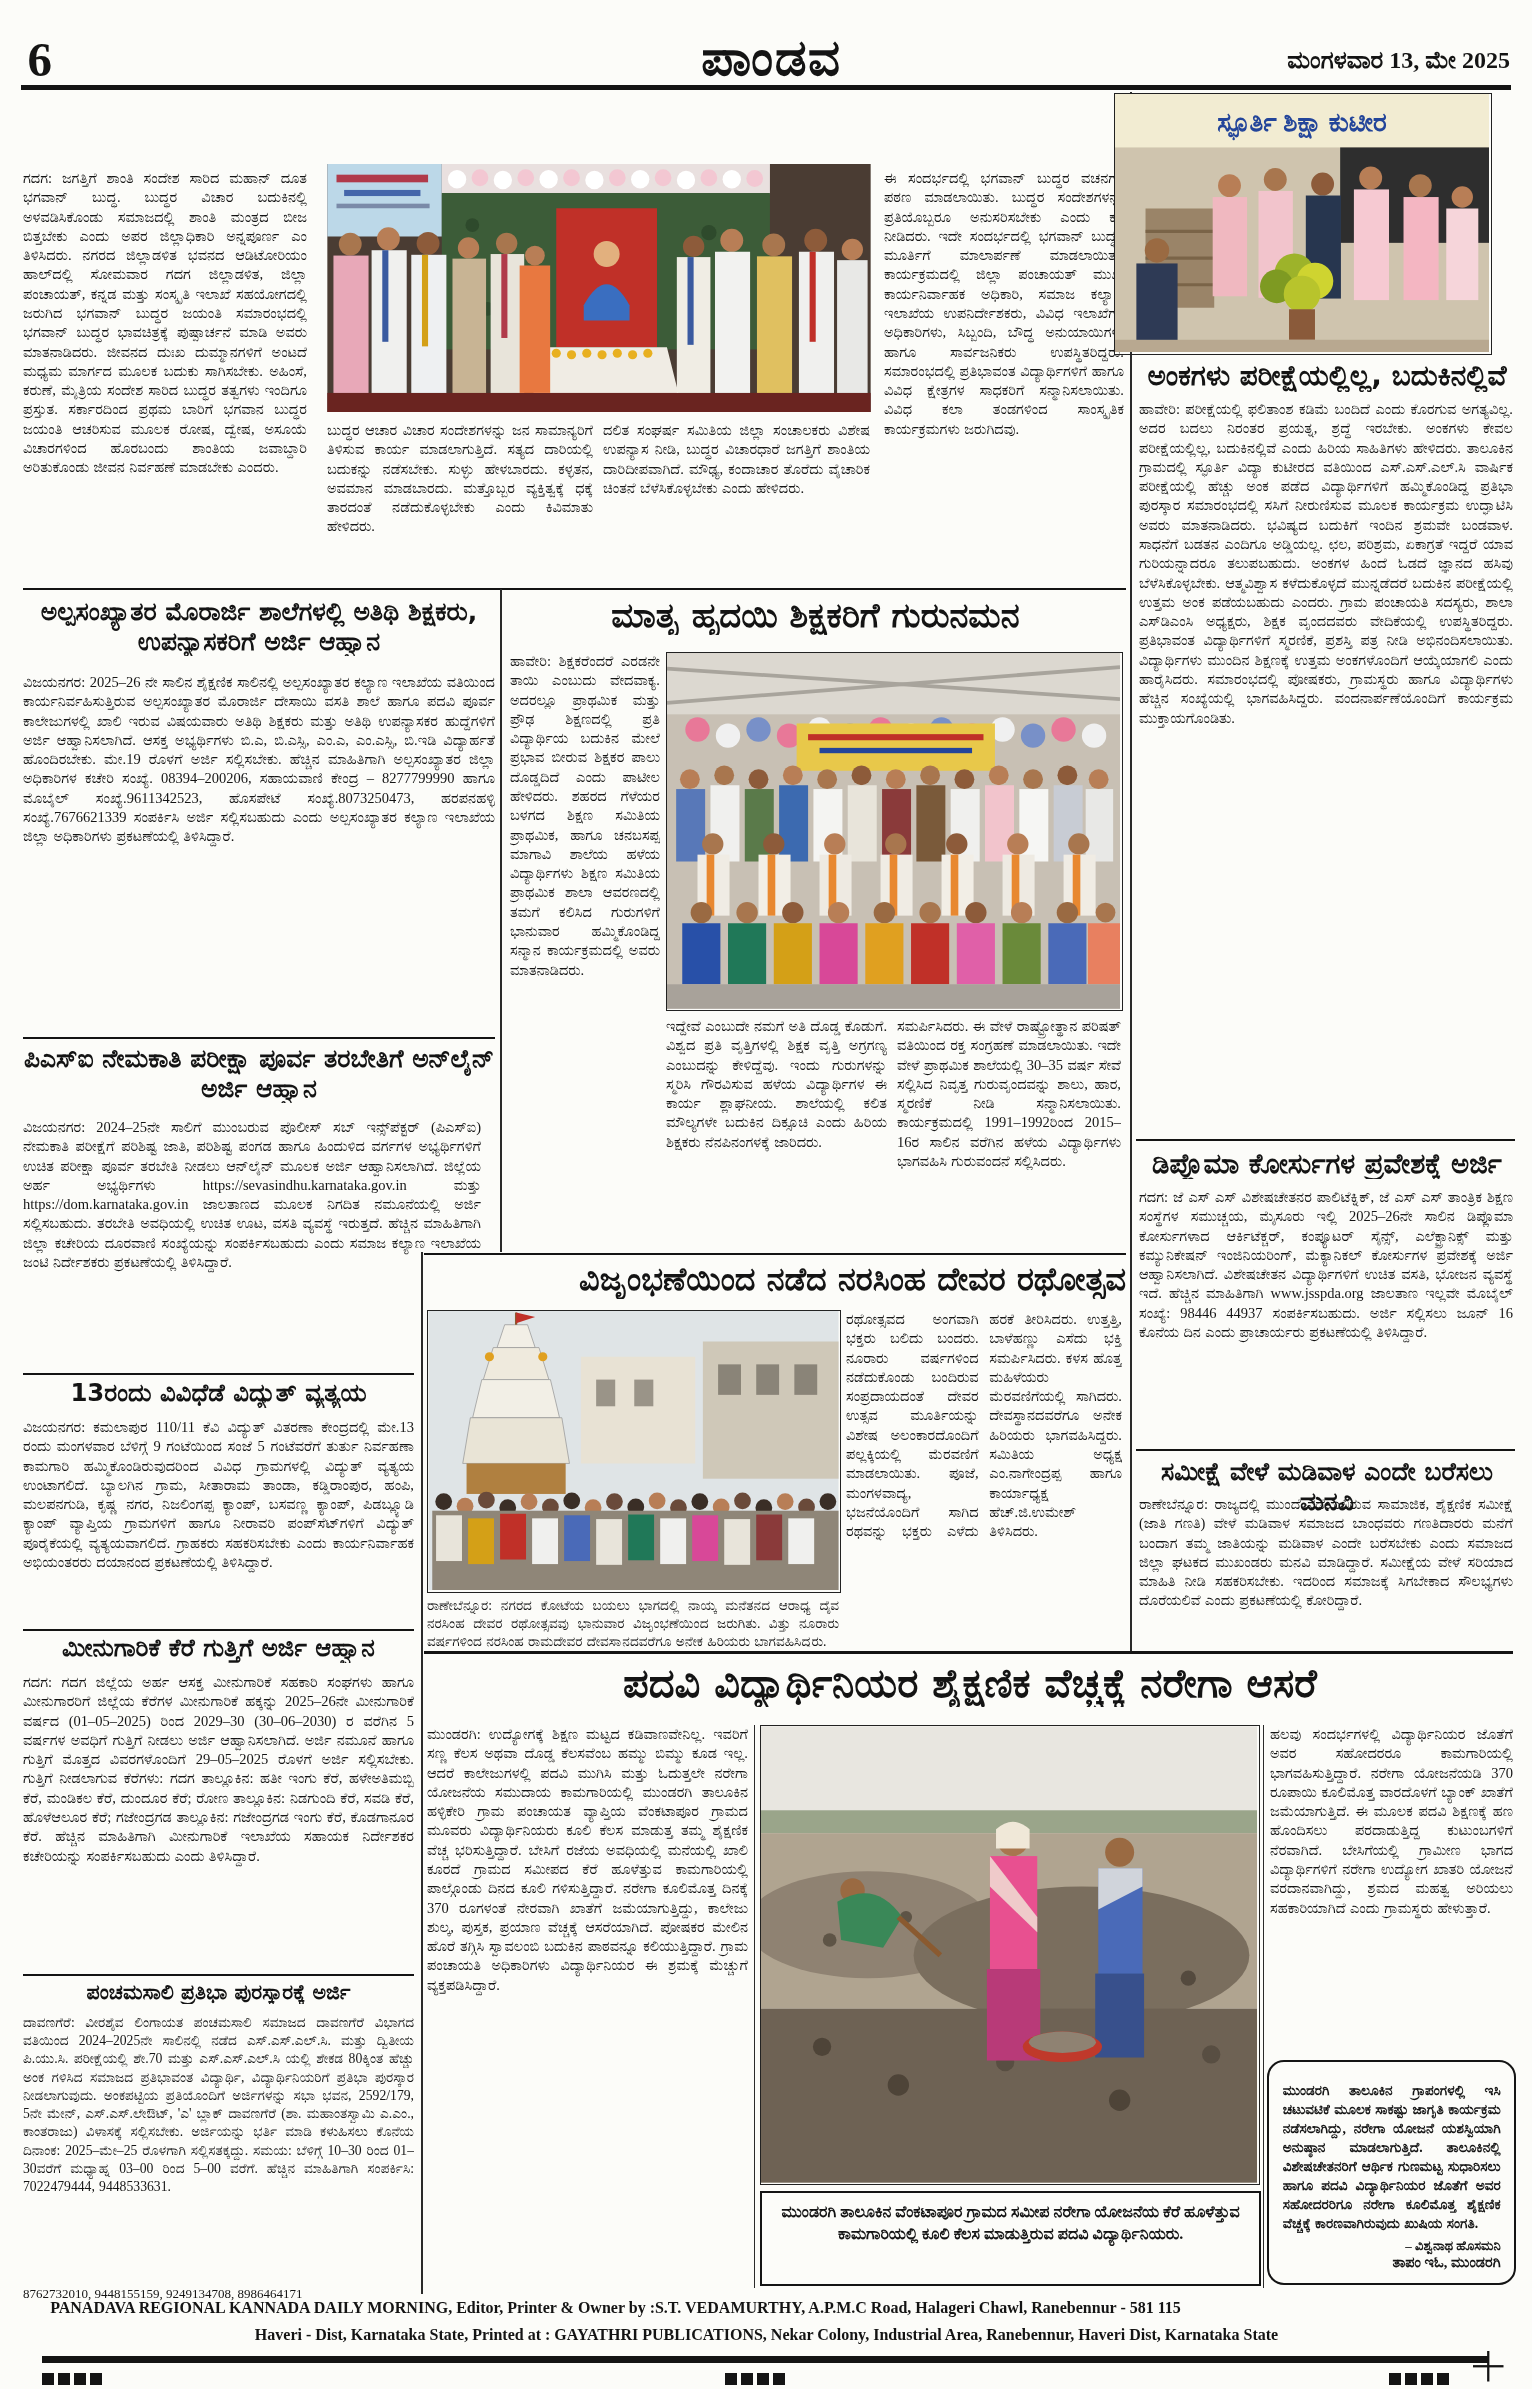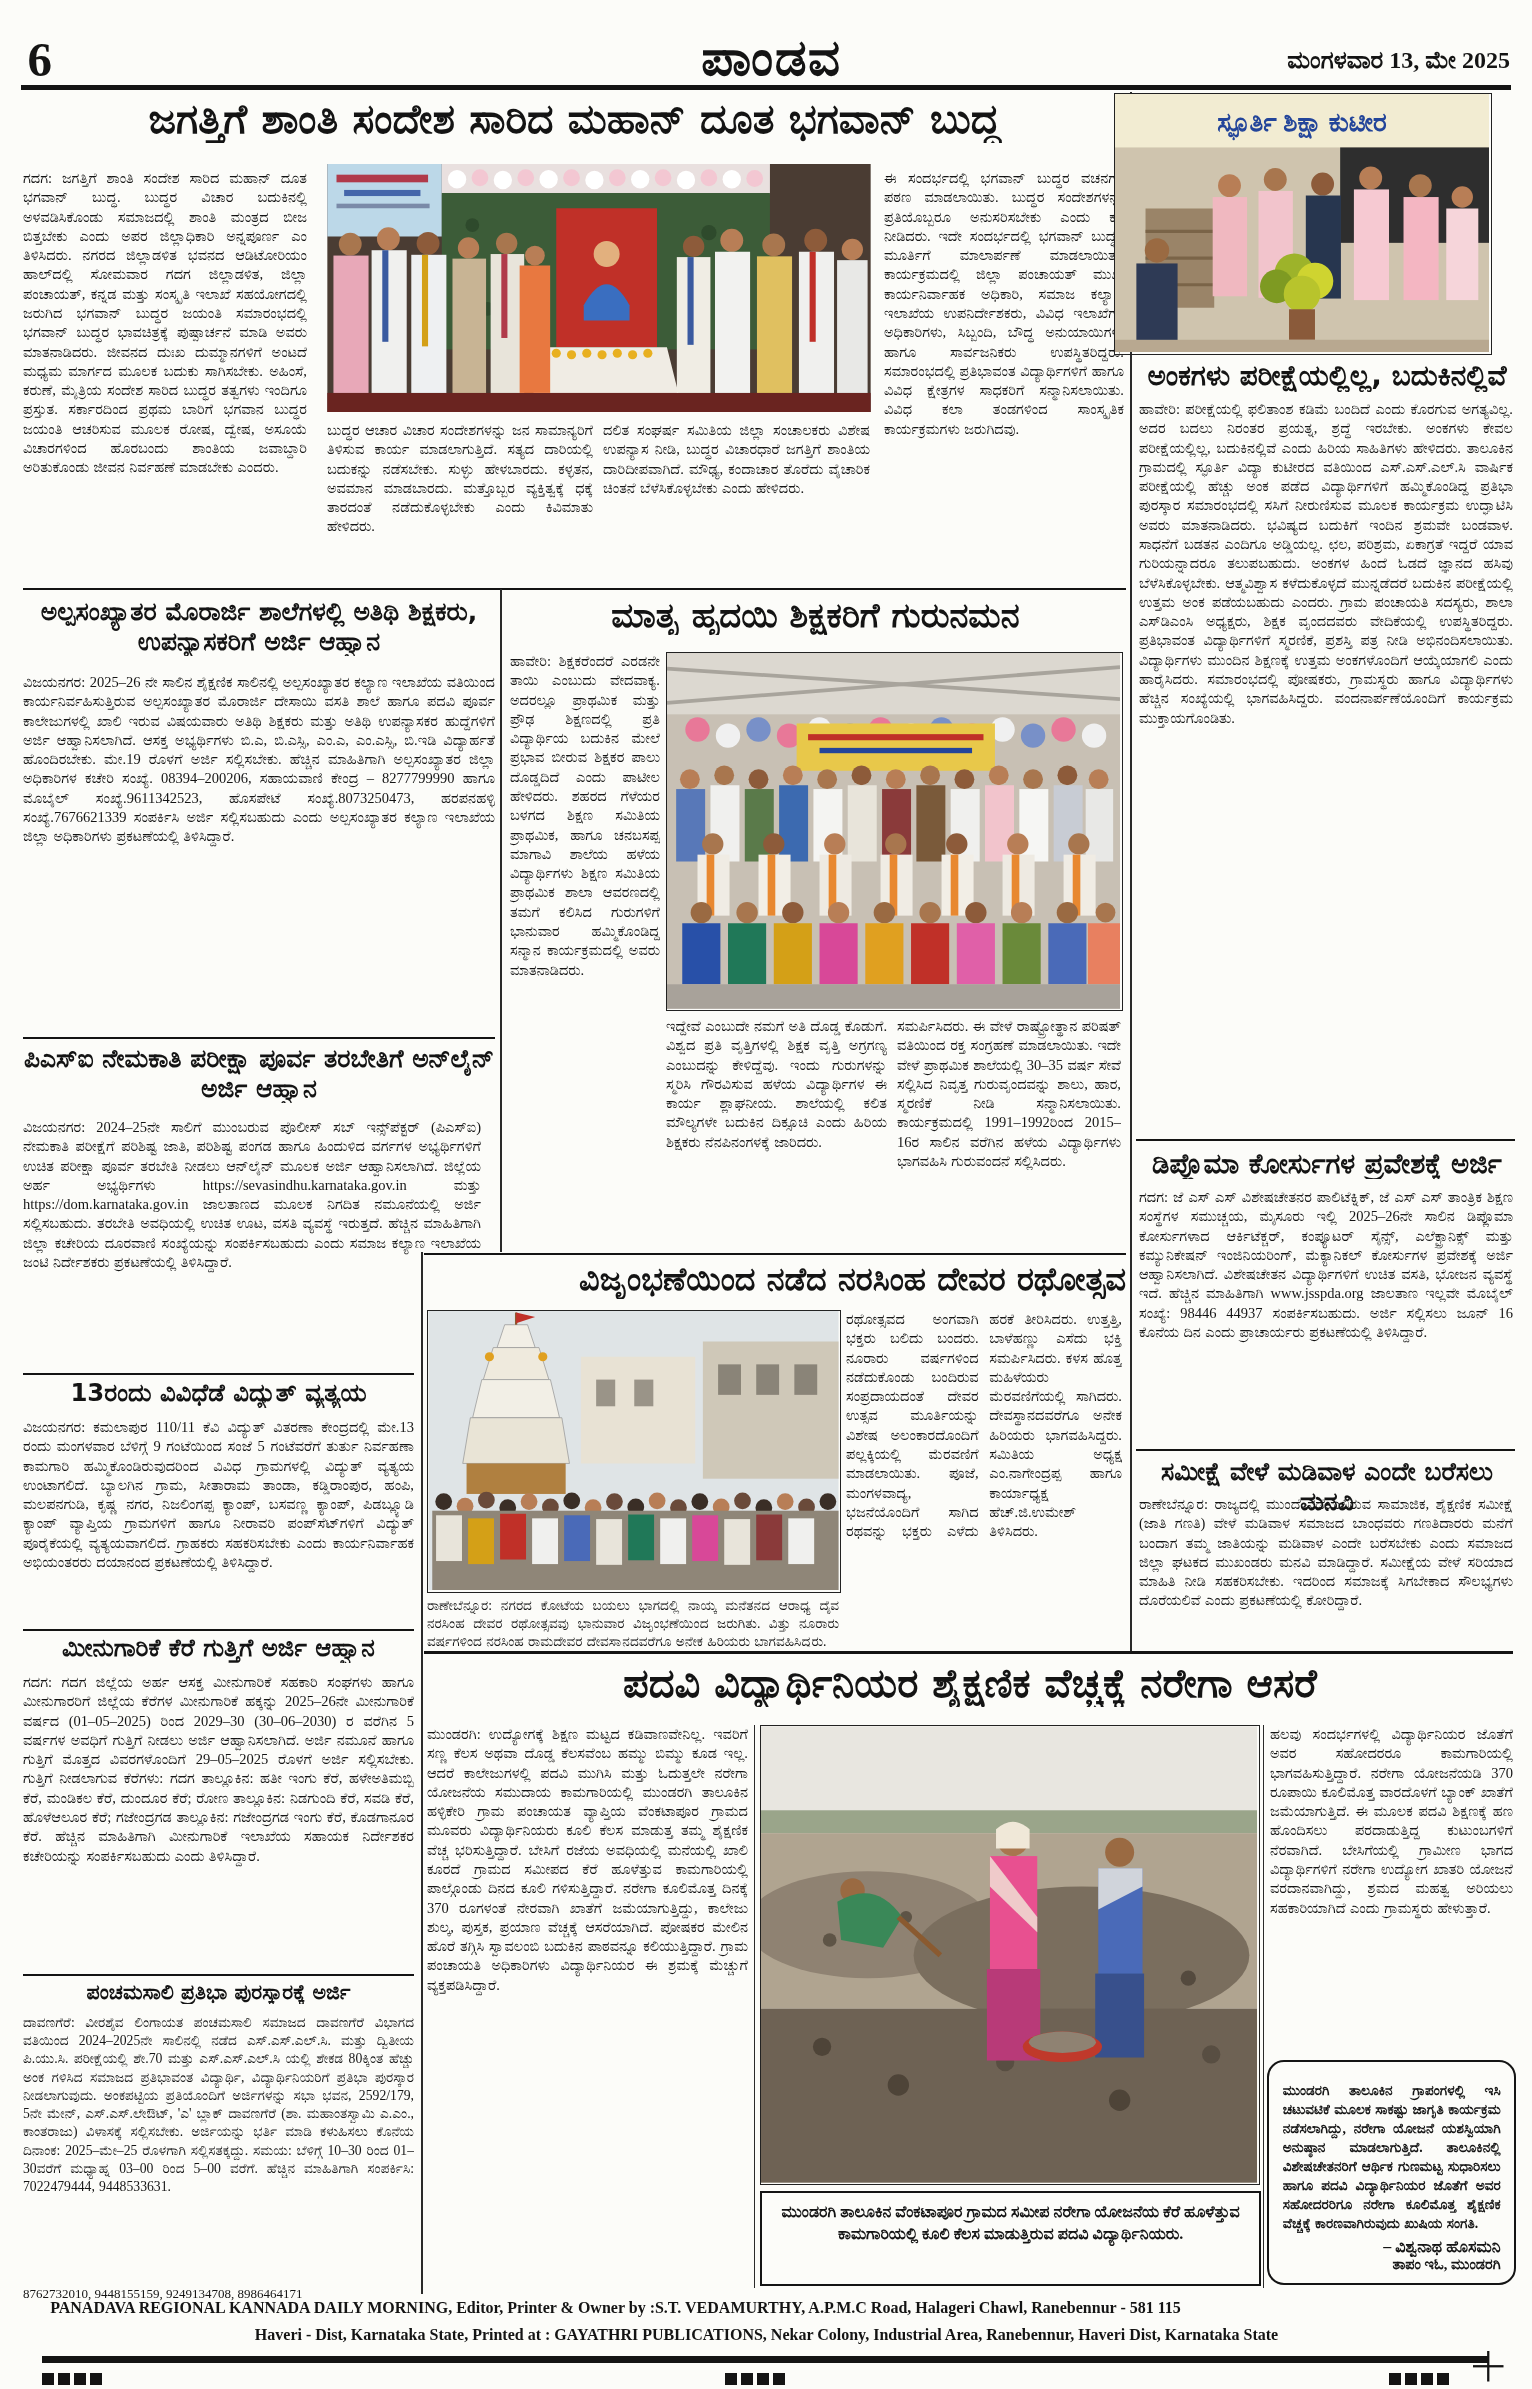--- a/index.html
+++ b/index.html
@@ -22,21 +22,20 @@
 </head>
 <body>
 
 <div id="paper">
 
   <div class="abs" style="left:27.5px;top:30.5px;font-size:49px;font-weight:bold;">6</div>
   <div class="abs hl" style="left:611px;top:29px;width:321px;font-size:50px;letter-spacing:1.5px;">ಪಾಂಡವ</div>
   <div class="abs" style="left:1107px;top:47px;width:403px;text-align:right;font-size:24px;font-weight:bold;">ಮಂಗಳವಾರ 13, ಮೇ 2025</div>
   <div class="abs rule" style="left:21.4px;top:85px;width:1490px;height:5.3px;"></div>
 
-  <div class="abs hl" style="left:23px;top:95px;width:1103px;font-size:41px;">ಜಗತ್ತಿಗೆ ಶಾಂತಿ ಸಂದೇಶ ಸಾರಿದ ಮಹಾನ್ ದೂತ ಭಗವಾನ್ ಬುದ್ಧ</div>
   <div class="abs txt" style="left:23px;top:169px;width:284px;height:416px;">ಗದಗ: ಜಗತ್ತಿಗೆ ಶಾಂತಿ ಸಂದೇಶ ಸಾರಿದ ಮಹಾನ್ ದೂತ ಭಗವಾನ್ ಬುದ್ಧ. ಬುದ್ಧರ ವಿಚಾರ ಬದುಕಿನಲ್ಲಿ ಅಳವಡಿಸಿಕೊಂಡು ಸಮಾಜದಲ್ಲಿ ಶಾಂತಿ ಮಂತ್ರದ ಬೀಜ ಬಿತ್ತಬೇಕು ಎಂದು ಅಪರ ಜಿಲ್ಲಾಧಿಕಾರಿ ಅನ್ನಪೂರ್ಣ ಎಂ ತಿಳಿಸಿದರು. ನಗರದ ಜಿಲ್ಲಾಡಳಿತ ಭವನದ ಆಡಿಟೋರಿಯಂ ಹಾಲ್‌ದಲ್ಲಿ ಸೋಮವಾರ ಗದಗ ಜಿಲ್ಲಾಡಳಿತ, ಜಿಲ್ಲಾ ಪಂಚಾಯತ್, ಕನ್ನಡ ಮತ್ತು ಸಂಸ್ಕೃತಿ ಇಲಾಖೆ ಸಹಯೋಗದಲ್ಲಿ ಜರುಗಿದ ಭಗವಾನ್ ಬುದ್ಧರ ಜಯಂತಿ ಸಮಾರಂಭದಲ್ಲಿ ಭಗವಾನ್ ಬುದ್ಧರ ಭಾವಚಿತ್ರಕ್ಕೆ ಪುಷ್ಪಾರ್ಚನೆ ಮಾಡಿ ಅವರು ಮಾತನಾಡಿದರು. ಜೀವನದ ದುಃಖ ದುಮ್ಮಾನಗಳಿಗೆ ಅಂಟದೆ ಮಧ್ಯಮ ಮಾರ್ಗದ ಮೂಲಕ ಬದುಕು ಸಾಗಿಸಬೇಕು. ಅಹಿಂಸೆ, ಕರುಣೆ, ಮೈತ್ರಿಯ ಸಂದೇಶ ಸಾರಿದ ಬುದ್ಧರ ತತ್ವಗಳು ಇಂದಿಗೂ ಪ್ರಸ್ತುತ. ಸರ್ಕಾರದಿಂದ ಪ್ರಥಮ ಬಾರಿಗೆ ಭಗವಾನ ಬುದ್ಧರ ಜಯಂತಿ ಆಚರಿಸುವ ಮೂಲಕ ರೋಷ, ದ್ವೇಷ, ಅಸೂಯೆ ವಿಚಾರಗಳಿಂದ ಹೊರಬಂದು ಶಾಂತಿಯ ಜವಾಬ್ದಾರಿ ಅರಿತುಕೊಂಡು ಜೀವನ ನಿರ್ವಹಣೆ ಮಾಡಬೇಕು ಎಂದರು.</div>
 
   <div class="abs" style="left:327px;top:164px;width:544px;height:248px;">
     <svg width="544" height="248" viewBox="0 0 712 325">
       <rect x="0" y="0" width="712" height="325" fill="#4a3c33"></rect>
       <rect x="0" y="0" width="150" height="95" fill="#bcd8e8"></rect>
       <rect x="12" y="14" width="120" height="10" fill="#b03a4a"></rect>
       <rect x="22" y="34" width="100" height="8" fill="#4466aa"></rect>
       <rect x="12" y="52" width="122" height="6" fill="#7a8aa8"></rect>
       <rect x="150" y="0" width="430" height="40" fill="#e9e0df"></rect>
@@ -398,21 +397,21 @@
       <ellipse cx="395" cy="414" rx="44" ry="14" fill="#8f8272"></ellipse>
     </svg>
   </div>
   <div class="abs capbox" style="left:760px;top:2191px;width:476px;height:76px;font-size:16px;line-height:1.4;">ಮುಂಡರಗಿ ತಾಲೂಕಿನ ವೆಂಕಟಾಪೂರ ಗ್ರಾಮದ ಸಮೀಪ ನರೇಗಾ ಯೋಜನೆಯ ಕೆರೆ ಹೂಳೆತ್ತುವ ಕಾಮಗಾರಿಯಲ್ಲಿ ಕೂಲಿ ಕೆಲಸ ಮಾಡುತ್ತಿರುವ ಪದವಿ ವಿದ್ಯಾರ್ಥಿನಿಯರು.</div>
 
   <div class="abs vline" style="left:1263px;top:1725px;width:0.8px;height:563px;"></div>
   <div class="abs txt" style="left:1270px;top:1725px;width:243px;height:327px;">ಹಲವು ಸಂದರ್ಭಗಳಲ್ಲಿ ವಿದ್ಯಾರ್ಥಿನಿಯರ ಜೊತೆಗೆ ಅವರ ಸಹೋದರರೂ ಕಾಮಗಾರಿಯಲ್ಲಿ ಭಾಗವಹಿಸುತ್ತಿದ್ದಾರೆ. ನರೇಗಾ ಯೋಜನೆಯಡಿ 370 ರೂಪಾಯಿ ಕೂಲಿಮೊತ್ತ ವಾರದೊಳಗೆ ಬ್ಯಾಂಕ್ ಖಾತೆಗೆ ಜಮೆಯಾಗುತ್ತಿದೆ. ಈ ಮೂಲಕ ಪದವಿ ಶಿಕ್ಷಣಕ್ಕೆ ಹಣ ಹೊಂದಿಸಲು ಪರದಾಡುತ್ತಿದ್ದ ಕುಟುಂಬಗಳಿಗೆ ನೆರವಾಗಿದೆ. ಬೇಸಿಗೆಯಲ್ಲಿ ಗ್ರಾಮೀಣ ಭಾಗದ ವಿದ್ಯಾರ್ಥಿಗಳಿಗೆ ನರೇಗಾ ಉದ್ಯೋಗ ಖಾತರಿ ಯೋಜನೆ ವರದಾನವಾಗಿದ್ದು, ಶ್ರಮದ ಮಹತ್ವ ಅರಿಯಲು ಸಹಕಾರಿಯಾಗಿದೆ ಎಂದು ಗ್ರಾಮಸ್ಥರು ಹೇಳುತ್ತಾರೆ.</div>
 
   <div class="abs quotebox" style="left:1267px;top:2060px;width:218px;height:197px;overflow:hidden;">
     <div class="txt" style="font-size:13.7px;font-weight:bold;line-height:1.38;margin-top:8px;">ಮುಂಡರಗಿ ತಾಲೂಕಿನ ಗ್ರಾಪಂಗಳಲ್ಲಿ ಇಸಿ ಚಟುವಟಿಕೆ ಮೂಲಕ ಸಾಕಷ್ಟು ಜಾಗೃತಿ ಕಾರ್ಯಕ್ರಮ ನಡೆಸಲಾಗಿದ್ದು, ನರೇಗಾ ಯೋಜನೆ ಯಶಸ್ವಿಯಾಗಿ ಅನುಷ್ಠಾನ ಮಾಡಲಾಗುತ್ತಿದೆ. ತಾಲೂಕಿನಲ್ಲಿ ವಿಶೇಷಚೇತನರಿಗೆ ಆರ್ಥಿಕ ಗುಣಮಟ್ಟ ಸುಧಾರಿಸಲು ಹಾಗೂ ಪದವಿ ವಿದ್ಯಾರ್ಥಿನಿಯರ ಜೊತೆಗೆ ಅವರ ಸಹೋದರರಿಗೂ ನರೇಗಾ ಕೂಲಿಮೊತ್ತ ಶೈಕ್ಷಣಿಕ ವೆಚ್ಚಕ್ಕೆ ಕಾರಣವಾಗಿರುವುದು ಖುಷಿಯ ಸಂಗತಿ.</div>
-    <div style="text-align:right;font-size:16px;margin-top:4.6px;">– ವಿಶ್ವನಾಥ ಹೊಸಮನಿ</div>
+    <div style="text-align:right;font-size:13px;margin-top:4.6px;">– ವಿಶ್ವನಾಥ ಹೊಸಮನಿ</div>
     <div style="text-align:right;font-size:14.5px;">ತಾಪಂ ಇಓ, ಮುಂಡರಗಿ</div>
   </div>
 
   <div class="abs footer" style="left:0px;top:2299px;width:1231px;font-size:16px;">PANADAVA REGIONAL KANNADA DAILY MORNING, Editor, Printer &amp; Owner by :S.T. VEDAMURTHY, A.P.M.C Road, Halageri Chawl, Ranebennur - 581 115</div>
   <div class="abs footer" style="left:0px;top:2326px;width:1533px;font-size:16px;">Haveri - Dist, Karnataka State, Printed at : GAYATHRI PUBLICATIONS, Nekar Colony, Industrial Area, Ranebennur, Haveri Dist, Karnataka State</div>
   <div class="abs rule" style="left:42px;top:2356px;width:1447px;height:6.9px;"></div>
 
   <div class="abs" style="left:42px;top:2373px;">
     <span class="mark"></span><span class="mark"></span><span class="mark"></span><span class="mark"></span>
   </div>

